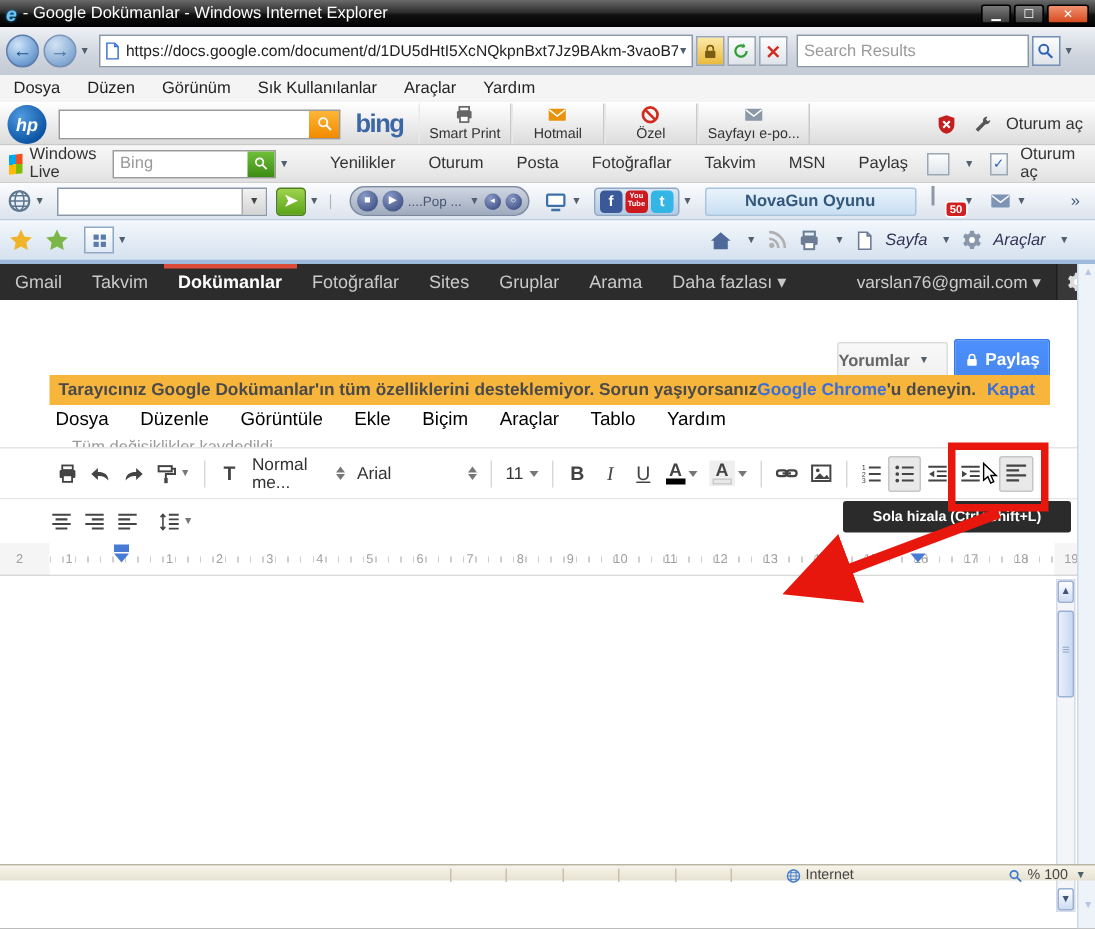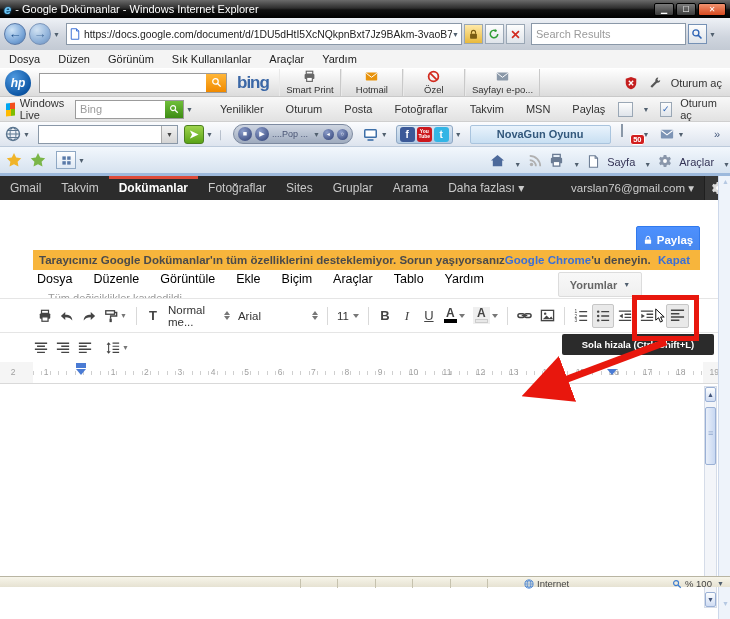--- a/index.html
+++ b/index.html
@@ -83,37 +83,37 @@
   .badge50 .doc{width:14px;height:16px;background:linear-gradient(#fdfdfd,#c9d4e2);border:1px solid #8a98a8;}
   .badge50 .b{position:absolute;right:-4px;bottom:-2px;background:#d21f1f;color:#fff;font-size:7.5px;font-weight:bold;border-radius:3px;padding:0 2px;border:1px solid #fff;}
 
   
   .tabbar{position:absolute;left:0;top:147px;width:730px;height:29px;
     background:linear-gradient(#f2f7fc,#d6e2ef);border-bottom:3px solid #9db9dc;
     display:flex;align-items:center;font-size:11px;color:#333;}
   .qtabs{width:20px;height:18px;border:1px solid #8fa8c4;background:linear-gradient(#fff,#dfe9f4);display:flex;align-items:center;justify-content:center;margin-left:10px;}
   .tab{height:24px;width:212px;margin-left:8px;margin-top:2px;border:1px solid #8ca8c5;border-bottom:none;border-radius:3px 3px 0 0;
     background:linear-gradient(#fff,#e9f1fa);display:flex;align-items:center;padding:0 6px;gap:5px;font-size:11px;}
-  .tab-right{margin-left:auto;display:flex;align-items:flex-end;gap:7px;padding-right:0;color:#335;}
+  .tab-right{margin-left:auto;display:flex;align-items:center;gap:7px;padding-right:17px;color:#335;font-style:italic;}
 
   
   .gbar{position:absolute;left:0;top:176px;width:730px;height:24px;background:#2c2c2c;
     display:flex;align-items:center;font-size:12px;color:#c9c9c9;}
   #gbar-items{display:flex;align-items:center;height:100%;}
   #gbar-items span{padding:0 10px;line-height:24px;height:100%;}
   #gbar-items span.active{color:#fff;font-weight:bold;box-shadow:inset 0 3px 0 #dd4b39;}
   .gbar-right{margin-left:auto;display:flex;align-items:center;height:100%;}
   .gbar-acct{padding:0 10px;font-size:11.5px;color:#ccc;}
   .gbar-gear{width:26px;height:24px;background:#383838;border-left:1px solid #1f1f1f;display:flex;align-items:center;justify-content:center;color:#dcdcdc;}
 
   
   .docarea{position:absolute;left:0;top:200px;width:730px;height:408px;background:#fff;}
   .doc-title{position:absolute;left:75px;top:20px;font-size:17px;color:#333;}
-  .btn-comments{position:absolute;left:558px;top:28px;width:84px;height:25px;border:1px solid #dcdcdc;border-radius:2px;
-    background:linear-gradient(#f8f8f8,#f0f0f0);color:#666;font-size:11px;font-weight:bold;display:flex;align-items:center;justify-content:center;gap:4px;margin-top:44px;}
+  .btn-comments{position:absolute;left:558px;top:28px;width:74px;height:25px;border:1px solid #dcdcdc;border-radius:2px;
+    background:linear-gradient(#f8f8f8,#f0f0f0);color:#666;font-size:11px;font-weight:bold;display:flex;align-items:center;gap:4px;}
   .btn-share{position:absolute;left:636px;top:26px;width:64px;height:27px;border:1px solid #3079ed;border-radius:2px;
     background:linear-gradient(#4d90fe,#4787ed);color:#fff;font-size:11.5px;font-weight:bold;display:flex;align-items:center;justify-content:center;gap:4px;}
   .banner{position:absolute;left:33px;top:50px;width:667px;height:20px;background:#f7b53c;
     display:flex;align-items:center;font-size:11.5px;font-weight:bold;color:#4a4a4a;padding:0 6px;white-space:nowrap;}
   .banner a{color:#3b6fd6;text-decoration:none;}
   .banner .kapat{margin-left:auto;padding-right:4px;}
   #docs-menu{position:absolute;left:37px;top:72px;display:flex;font-size:12.5px;color:#000;}
   #docs-menu span{margin-right:21px;}
   .saved-sliver{position:absolute;left:48px;top:92px;height:6px;overflow:hidden;font-size:11px;color:#9a9a9a;}
 

